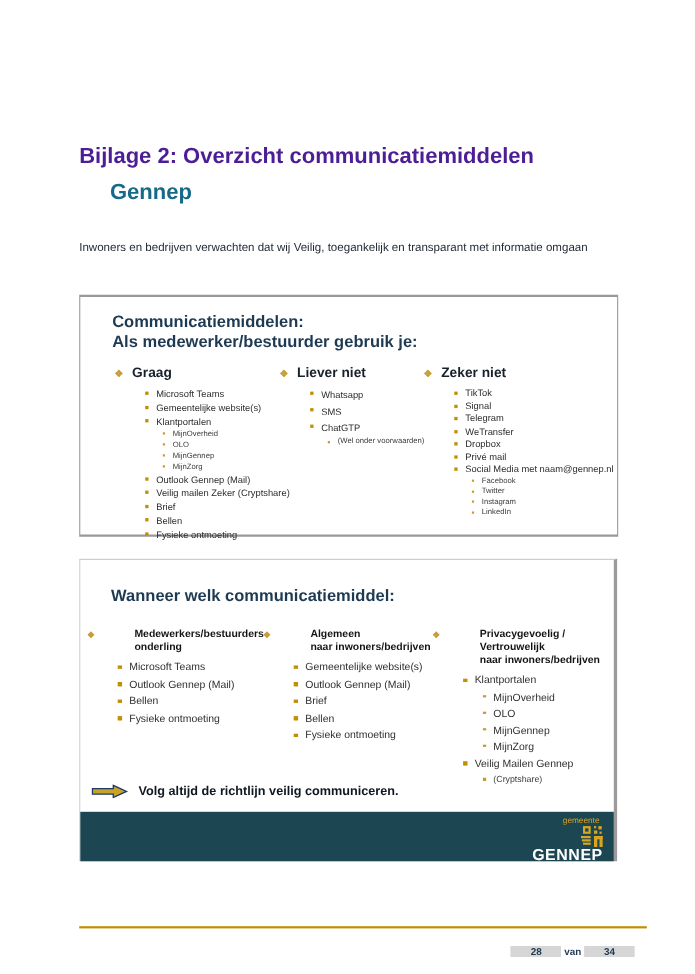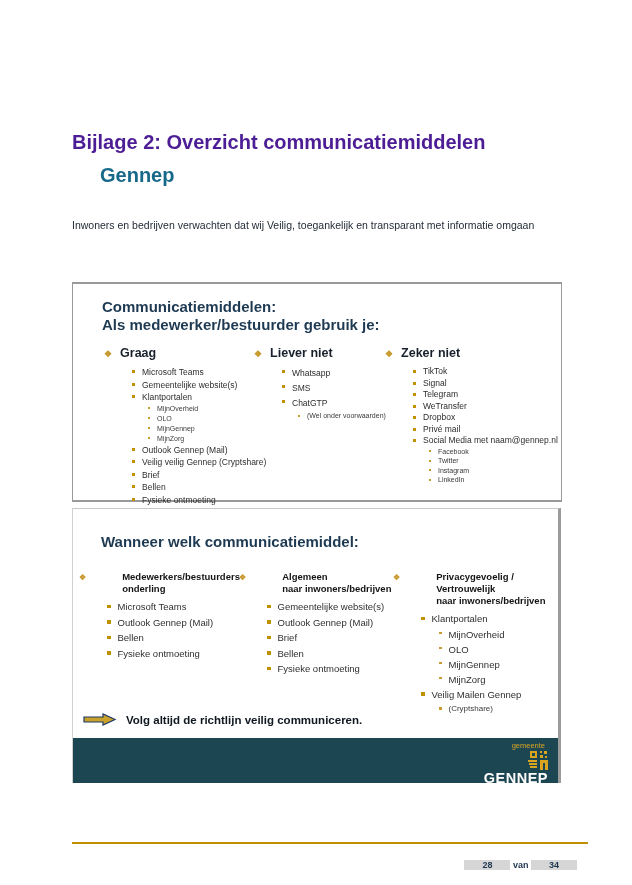--- a/index.html
+++ b/index.html
@@ -4,21 +4,21 @@
 <style>
   html,body{margin:0;padding:0;background:#ffffff;}
   body{width:632px;height:885px;position:relative;font-family:"Liberation Sans",sans-serif;overflow:hidden;}
 
   
   .doc-title-1{position:absolute;left:72px;top:131px;font-size:20px;font-weight:bold;color:#4c1d95;white-space:nowrap;}
   .doc-title-2{position:absolute;left:100px;top:164px;font-size:20px;font-weight:bold;color:#17698a;}
   .intro{position:absolute;left:72px;top:219px;width:540px;font-size:10.5px;color:#1e2733;}
 
   
-  .slide1{position:absolute;left:72px;top:282px;width:488px;height:216px;border:2px solid #999;border-left-width:1px;border-right-width:1px;background:#fff;}
+  .slide1{position:absolute;left:72px;top:268px;width:488px;height:216px;border:2px solid #999;border-left-width:1px;border-right-width:1px;background:#fff;}
   .slide2{position:absolute;left:72px;top:508px;width:485px;height:274px;border-top:1px solid #c8c8c8;border-left:1px solid #d0d0d0;border-right:3px solid #9b9b9b;background:#fff;}
 
   .s1-title{position:absolute;left:29px;top:14px;font-size:15px;line-height:18px;font-weight:bold;color:#1e3a52;}
   .s2-title{position:absolute;left:28px;top:24px;font-size:15px;font-weight:bold;color:#1e3a52;}
 
   .col{position:absolute;top:62px;}
   .s1 .c1{left:31px;width:170px;}
   .s1 .c2{left:181px;width:140px;}
   .s1 .c3{left:312px;width:175px;}
   .s2col{position:absolute;top:62px;}
@@ -110,21 +110,21 @@
         <div class="li l2">
           <span class="sq"></span>
           <span>MijnZorg</span>
         </div>
         <div class="li l1">
           <span class="sq"></span>
           <span>Outlook Gennep (Mail)</span>
         </div>
         <div class="li l1">
           <span class="sq"></span>
-          <span>Veilig veilig Gennep (Cryptshare)</span>
+          <span>Veilig mailen Zeker (Cryptshare)</span>
         </div>
         <div class="li l1">
           <span class="sq"></span>
           <span>Brief</span>
         </div>
         <div class="li l1">
           <span class="sq"></span>
           <span>Bellen</span>
         </div>
         <div class="li l1">

